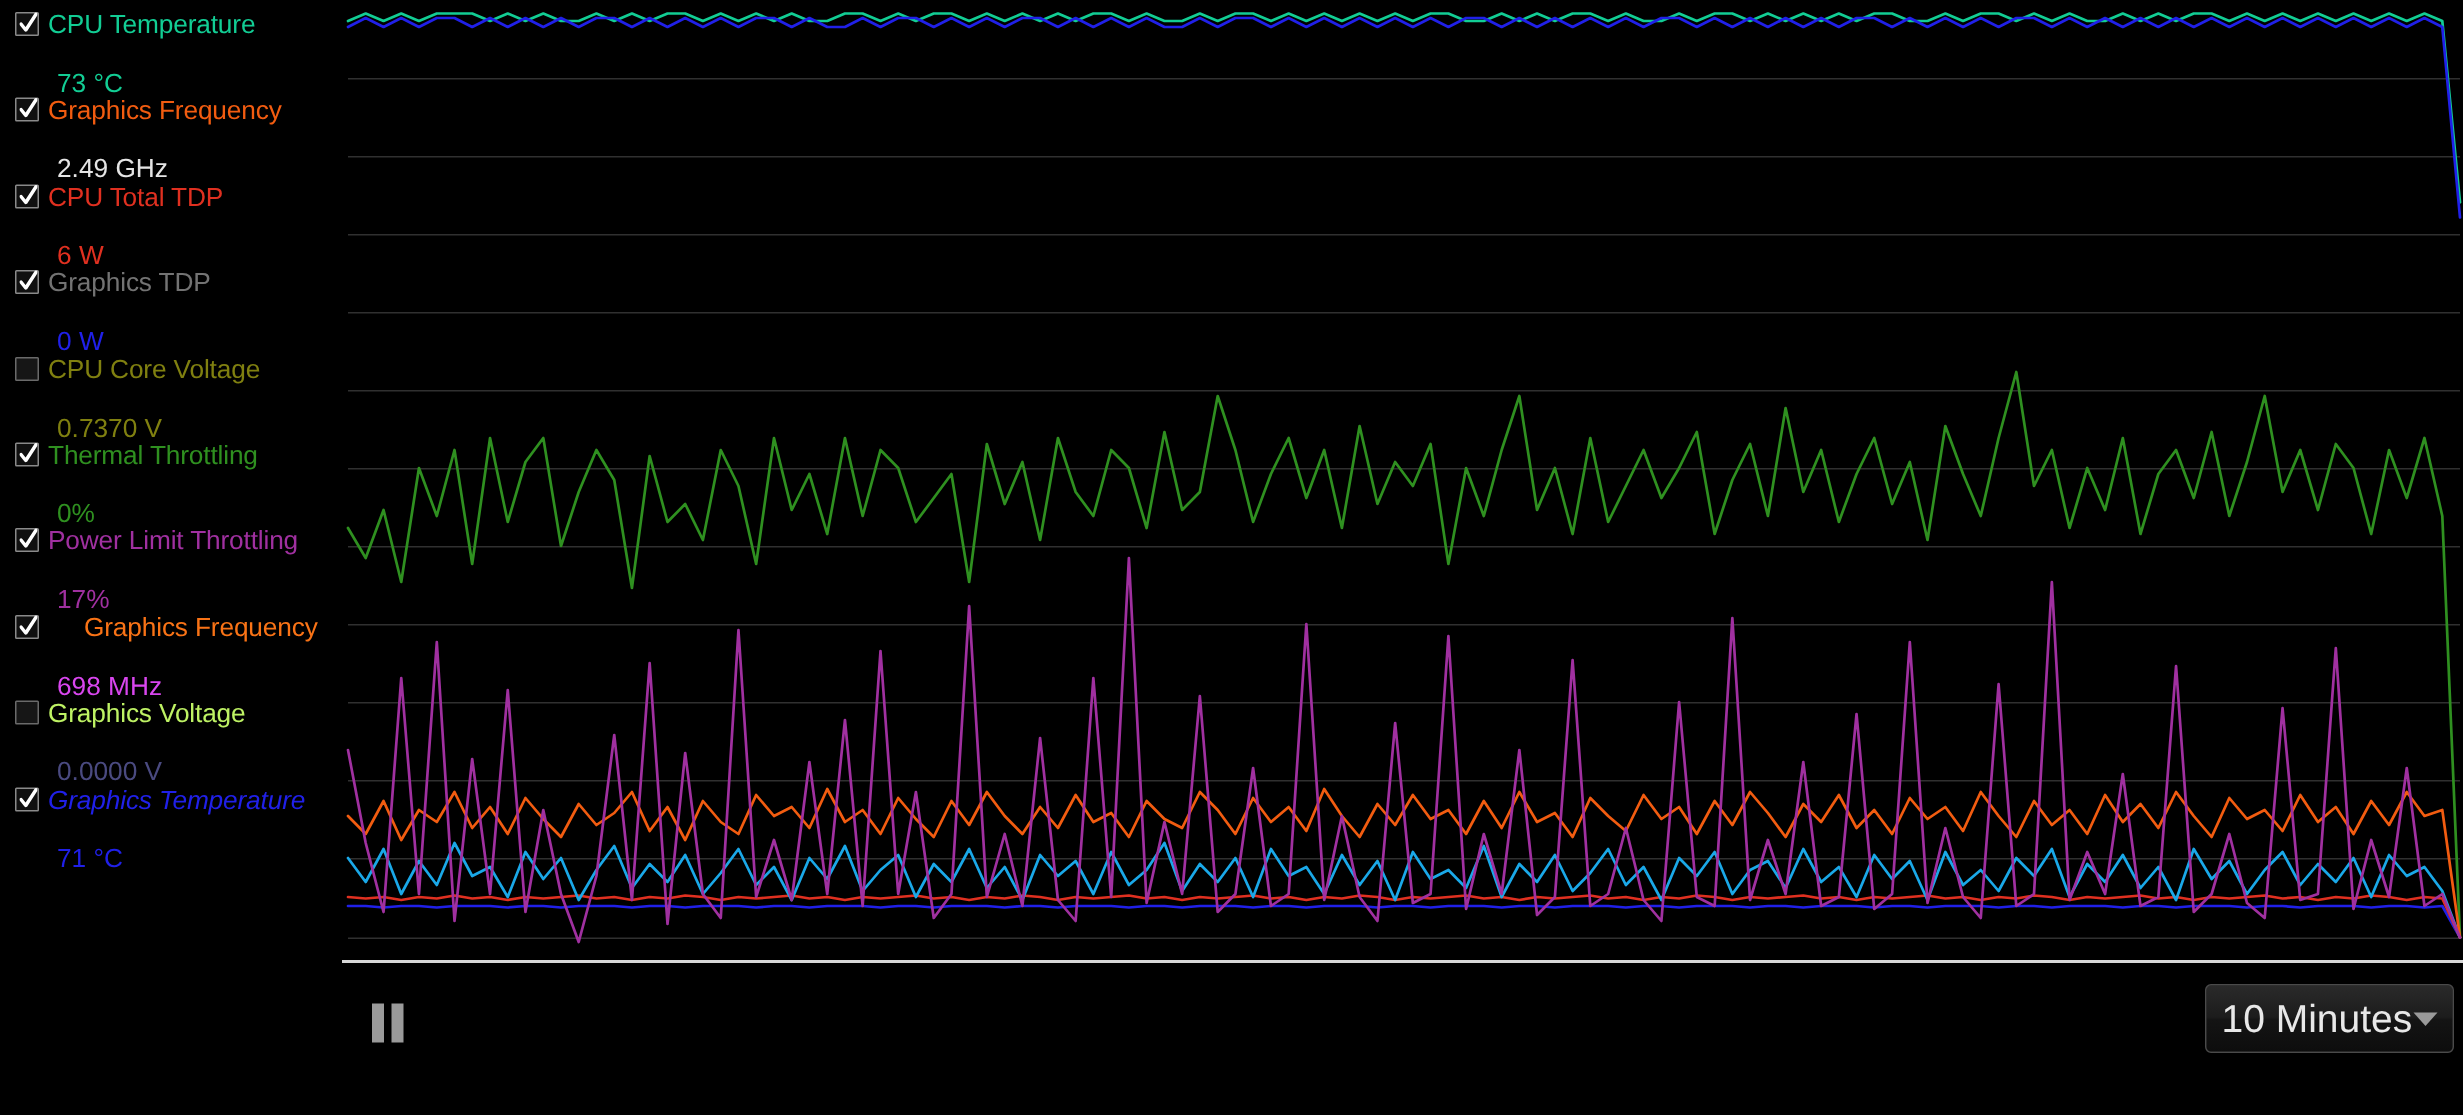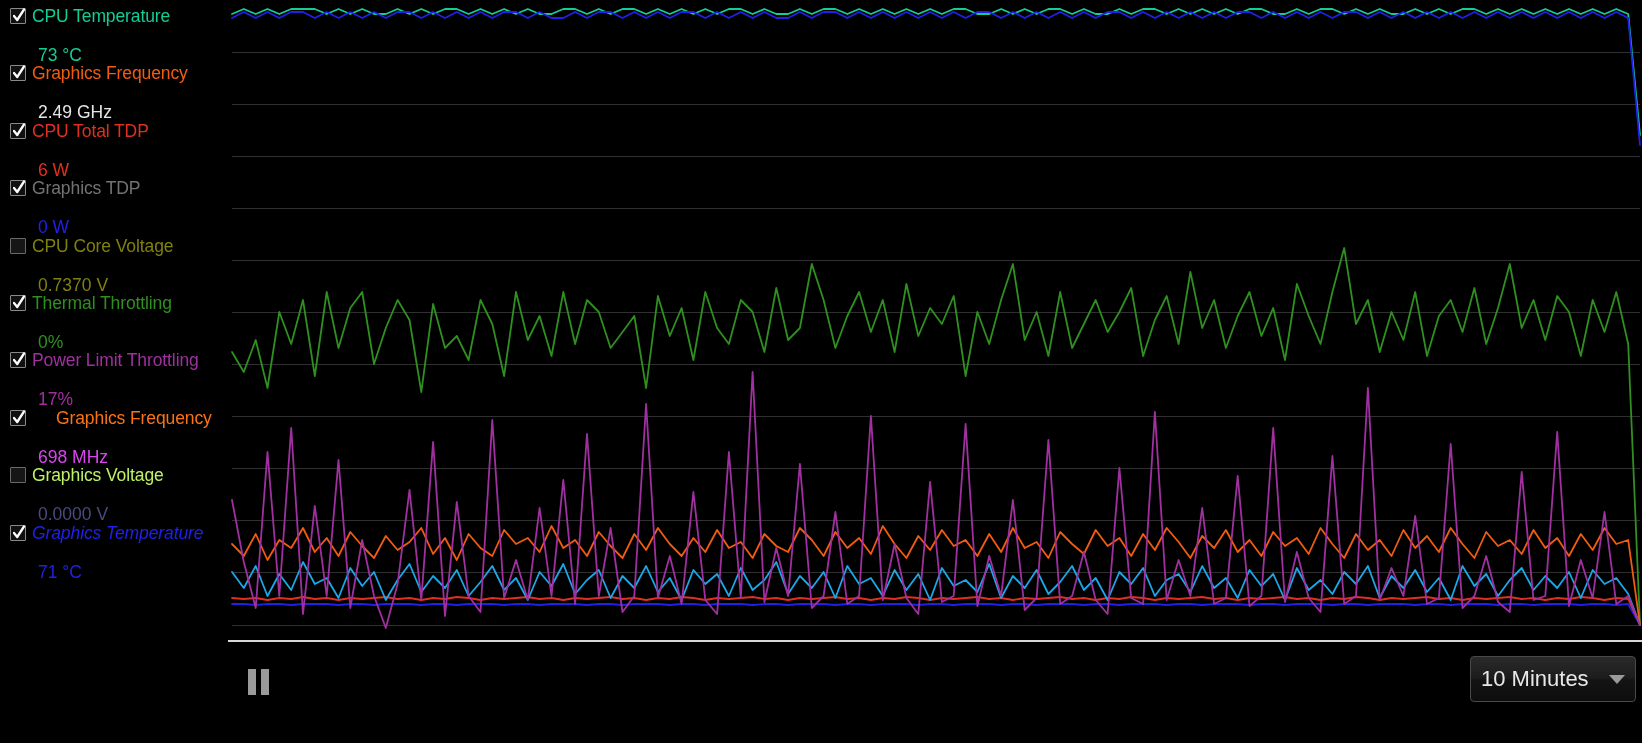--- a/index.html
+++ b/index.html
@@ -150,21 +150,21 @@
     box-sizing: border-box;
     background: linear-gradient(180deg, #2a2a2a 0%, #1c1c1c 48%, #141414 52%, #0d0d0d 100%);
     border: 1px solid #4a4a4a;
     border-radius: 4px;
     display: flex;
     align-items: center;
     padding: 0 10px;
   }
   #interval-value {
     color: #e8e8e8;
-    font-size: 22px;
+    font-size: 26px;
     flex: 1 1 auto;
     white-space: nowrap;
   }
   #interval-arrow {
     width: 0;
     height: 0;
     border-left: 8px solid transparent;
     border-right: 8px solid transparent;
     border-top: 9px solid #9a9a9a;
     flex: 0 0 auto;

